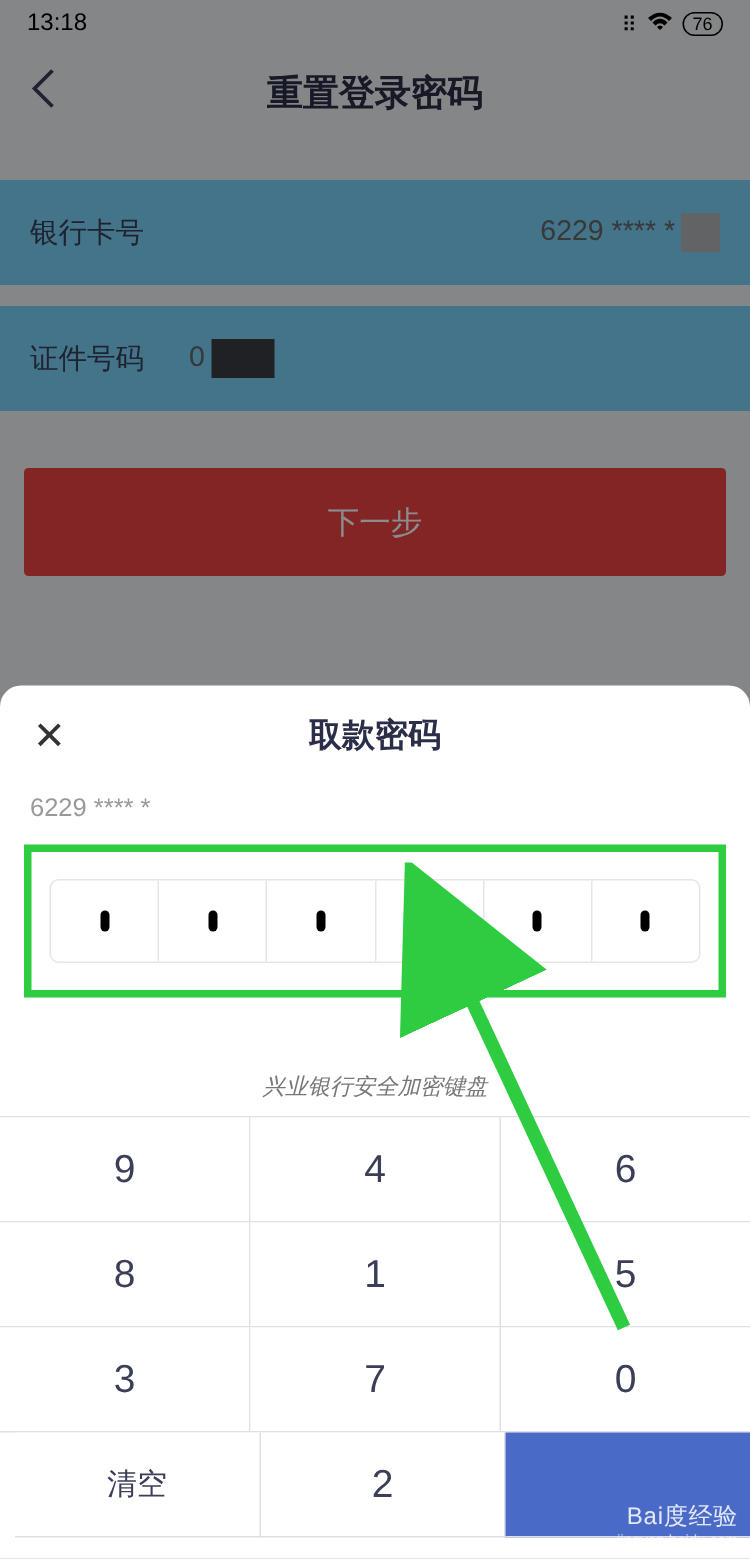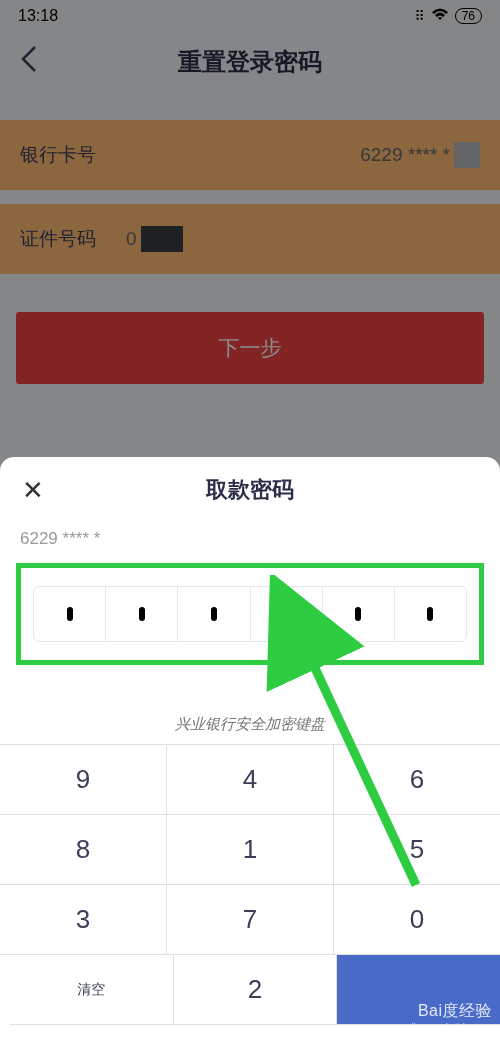--- a/index.html
+++ b/index.html
@@ -88,21 +88,21 @@
     .header-title {
       flex: 1;
       text-align: center;
       font-size: 24px;
       font-weight: 600;
       color: #2a2e48;
     }
     
     
     .form-row {
-      background: #fdba74;
+      background: #7dd3fc;
       margin-top: 14px;
       padding: 22px 20px;
       display: flex;
       justify-content: space-between;
       align-items: center;
       font-size: 19px;
       color: #3a3e56;
     }
     
     .form-row-first {
@@ -260,21 +260,21 @@
       border-bottom: 1px solid #e0e0e4;
       background: #fff;
       cursor: pointer;
     }
     
     .key:last-child {
       border-right: none;
     }
     
     .key-clear {
-      font-size: 14px;
+      font-size: 20px;
       margin-left: 10px;
     }
     
     .key-confirm {
       background: #4a6ac8;
       color: #fff;
       position: relative;
     }
     
     

